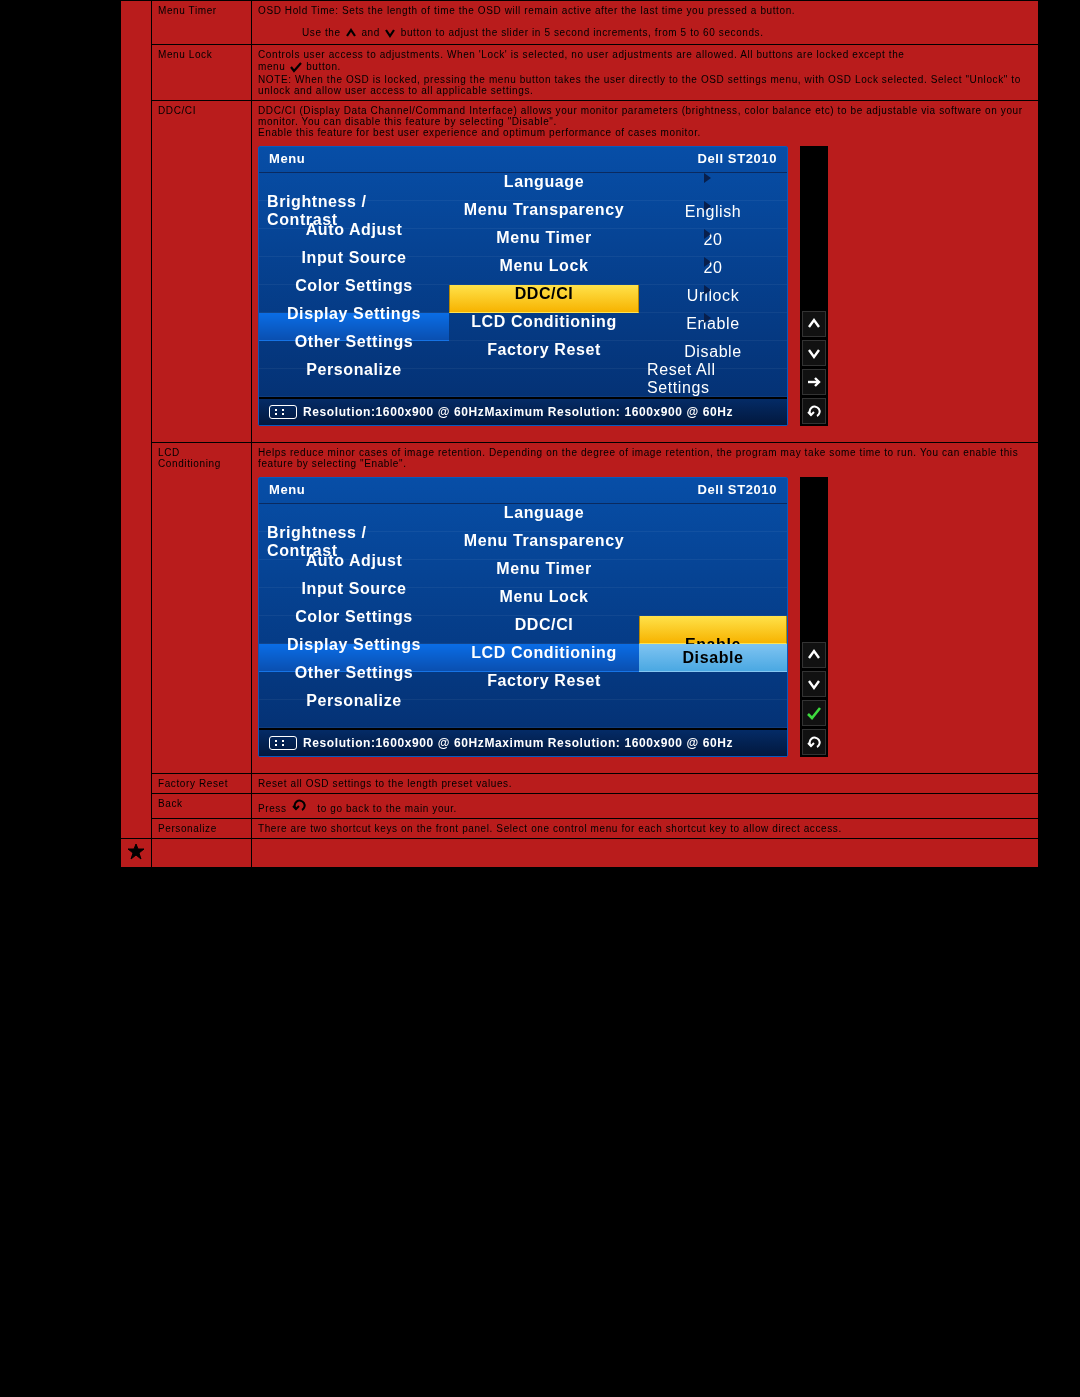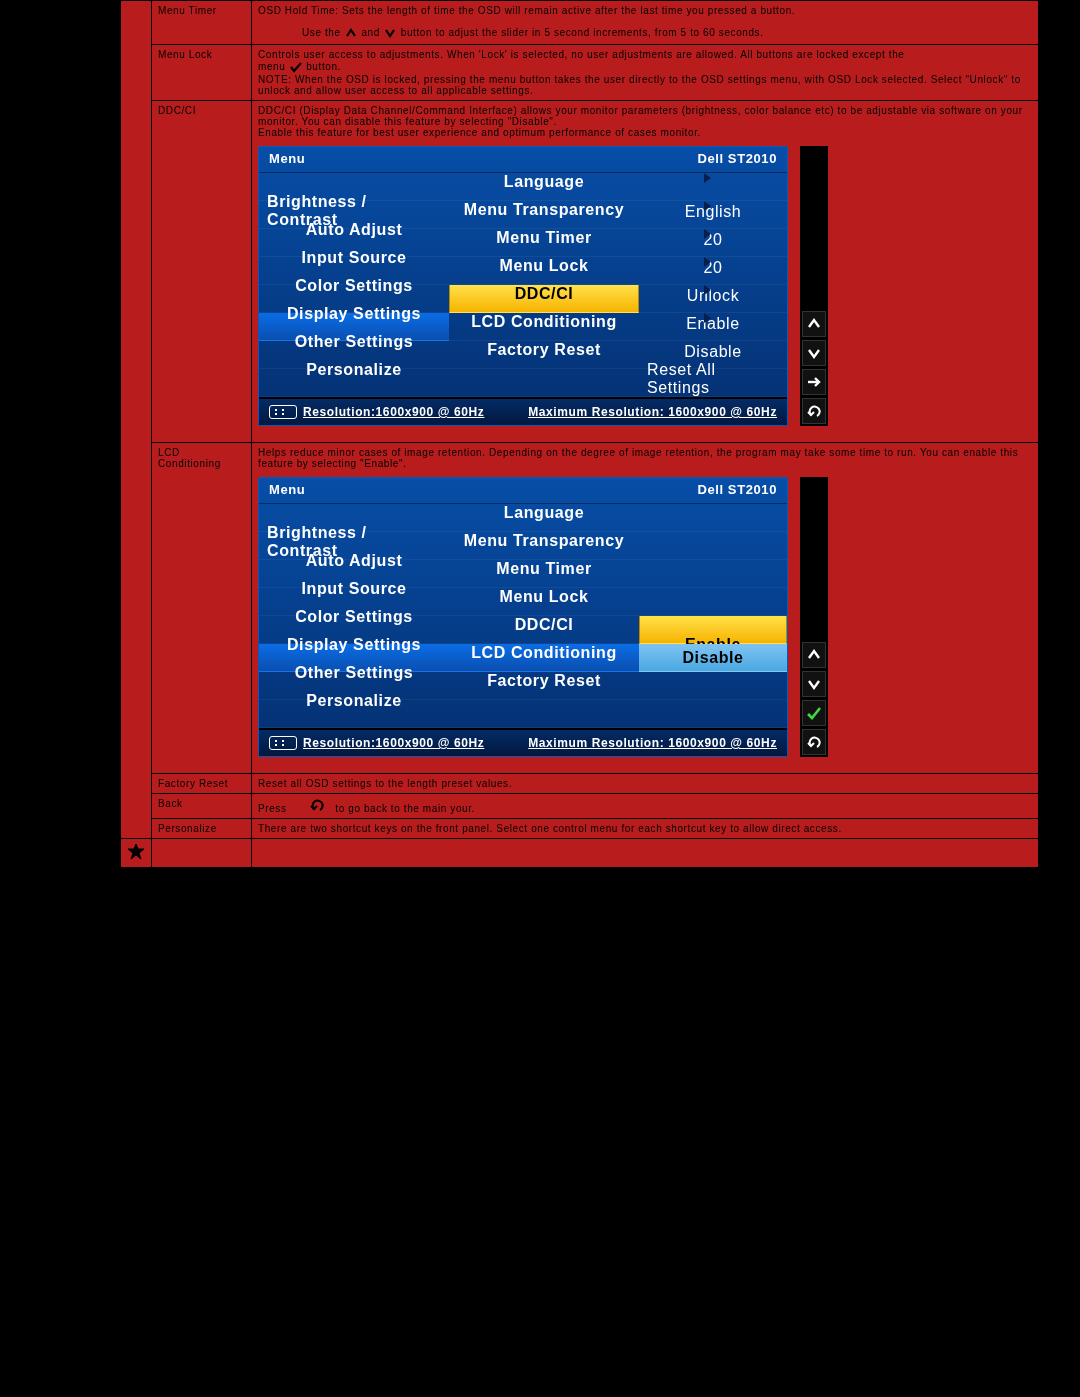--- a/index.html
+++ b/index.html
@@ -110,23 +110,23 @@
     width:0;height:0;
     border-top:5px solid transparent;
     border-bottom:5px solid transparent;
     border-left:7px solid #081f4c;
     margin-right:12px;
   }
   .osd-right .value { margin-left: 0; }
   .osd-foot {
     border-top: 2px solid #000;
     background: linear-gradient(#042b66, #02183e);
-    display:flex; justify-content:space-between; align-items:center;
+    display:flex; align-items:center;
     padding: 6px 10px;
-    font-size: 12px; font-weight: bold; text-decoration: underline;
+    font-size: 12px; font-weight: bold;
   }
   .foot-left { display:flex; align-items:center; gap:6px; }
   .plug {
     display:inline-block; width:28px; height:14px;
     border:1px solid #fff; border-radius:3px;
     position:relative;
   }
   .plug:before, .plug:after {
     content:""; position:absolute; top:3px; bottom:3px;
     border-left:2px dotted #fff;
@@ -478,21 +478,21 @@
 </tr>
 
 <tr>
   <td class="col-label">Factory Reset</td>
   <td class="col-content">Reset all OSD settings to the length preset values.</td>
 </tr>
 
 <tr>
   <td class="col-label">Back</td>
   <td class="col-content">
-    <span style="margin-right:18px;">Press</span>
+    <span style="margin-right:0;">Press</span>
     <svg width="18" height="14">
       <path d="M6,11 A5,5 0 1 1 12,12" stroke="#000" stroke-width="2" fill="none"></path>
       <polyline points="3,8 6,11 9,8" stroke="#000" stroke-width="2" fill="none"></polyline>
     </svg>
     <span style="margin-left:6px;">to go back to the main your.</span>
   </td>
 </tr>
 
 <tr>
   <td class="col-label">Personalize</td>

